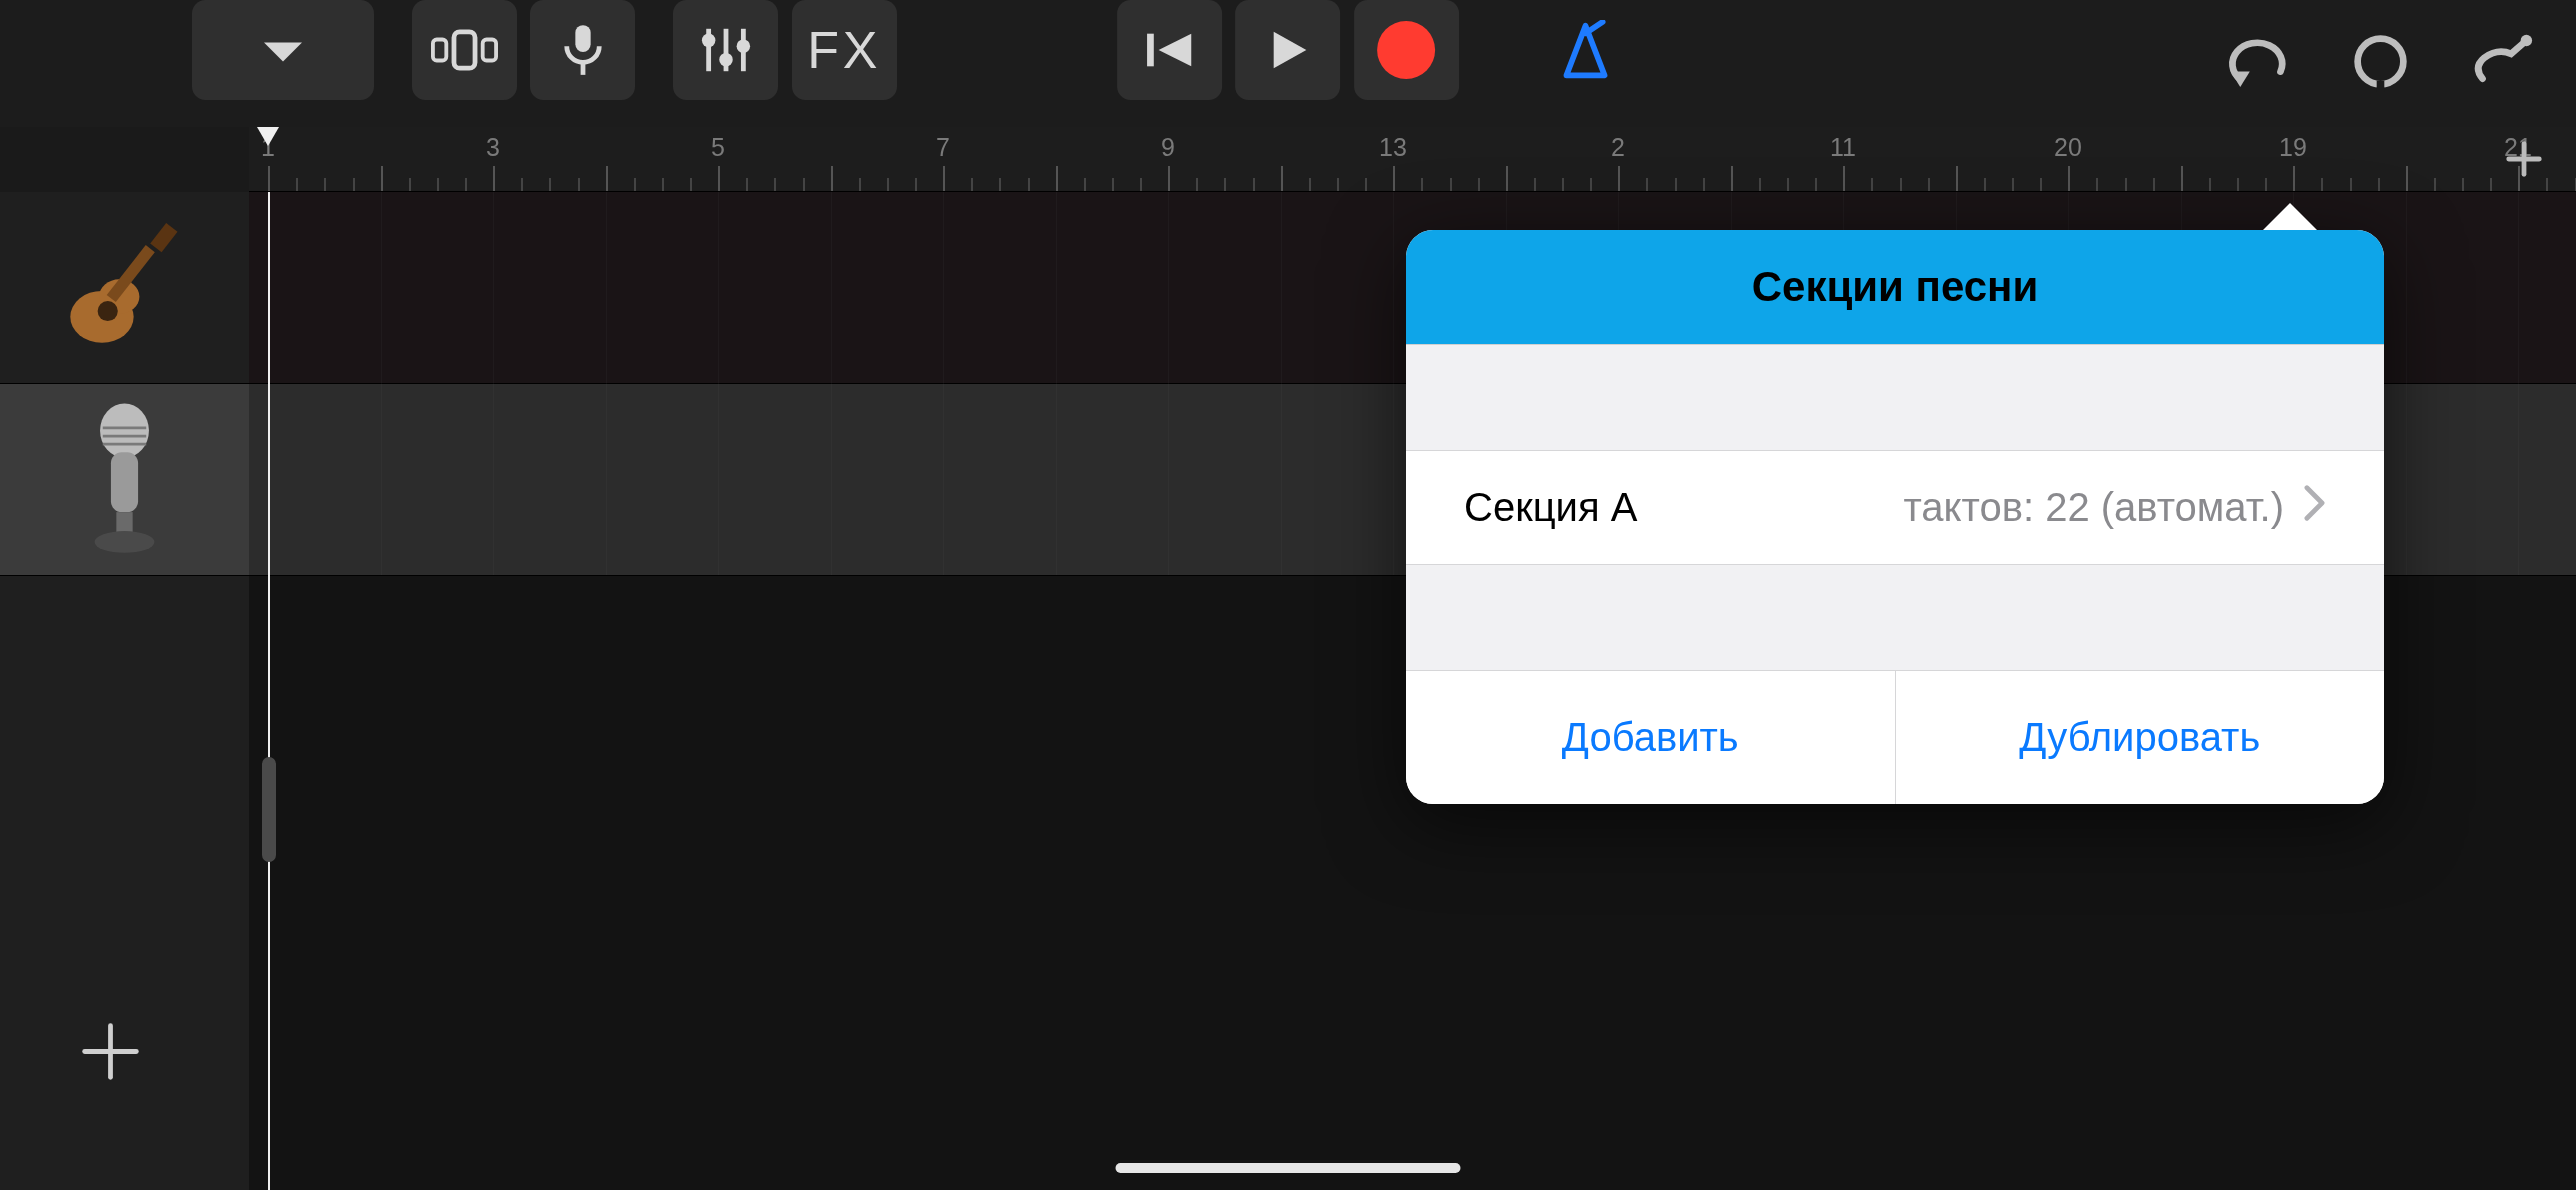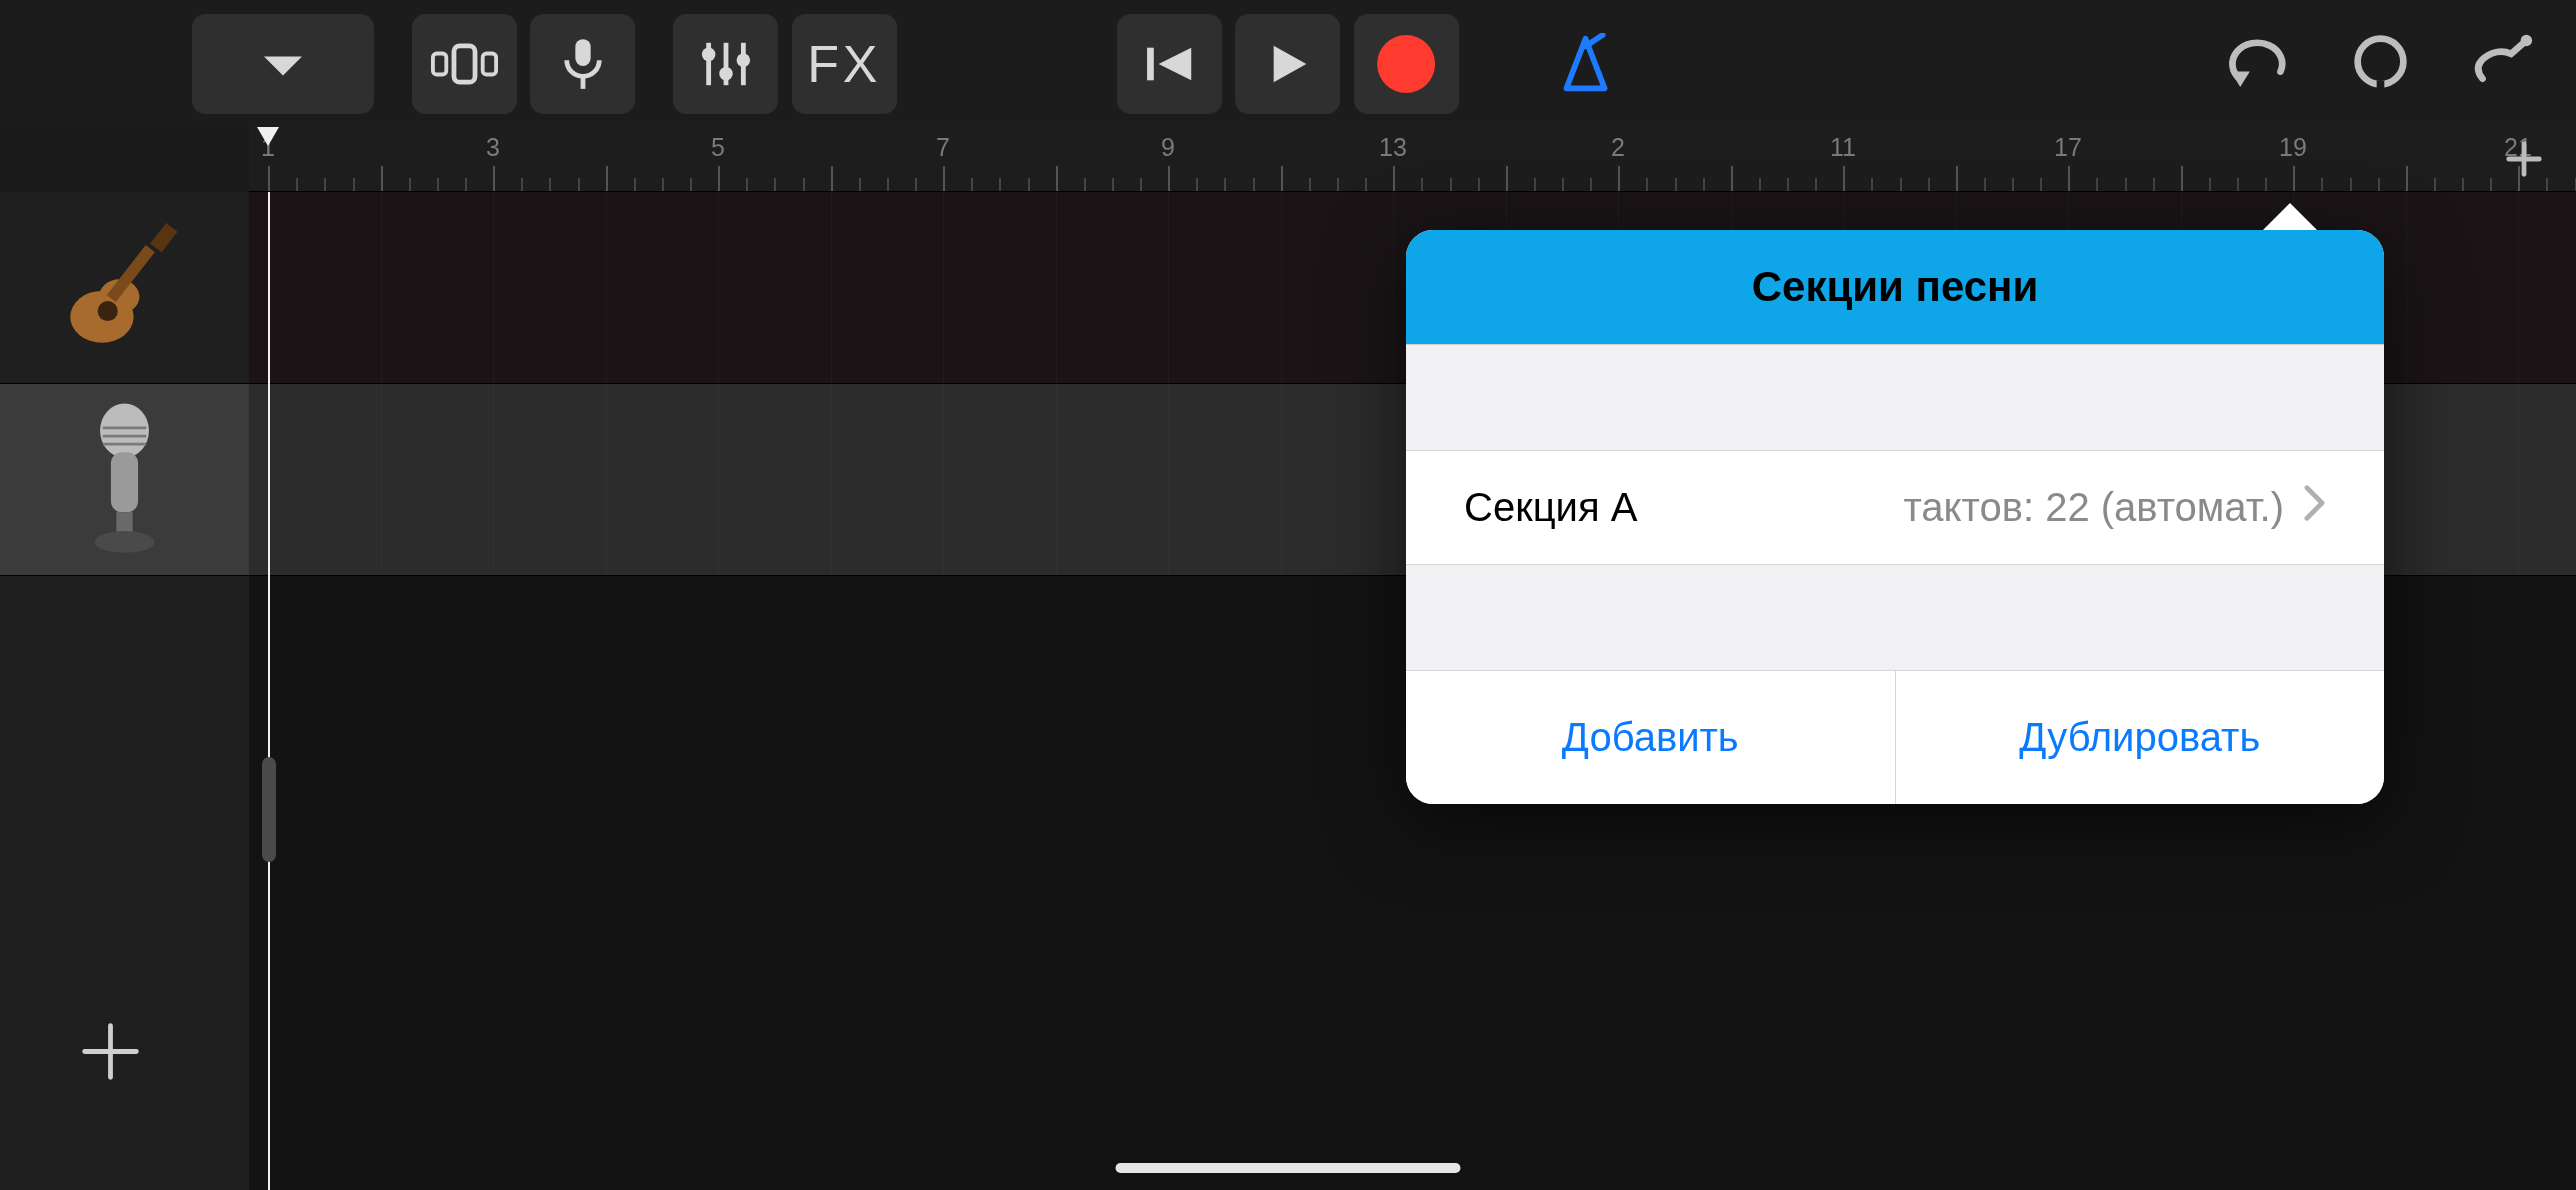--- a/index.html
+++ b/index.html
@@ -11,21 +11,20 @@
     position: relative;
   }
 
   
   .toolbar {
     position: absolute;
     top: 0; left: 0; right: 0;
     height: 127px;
     background: #1c1c1c;
     display: flex;
-    align-items: center;
     padding: 0 38px 0 192px;
   }
   .tool-group {
     display: flex;
     gap: 13.4px;
     margin-right: 38px;
   }
   .tool-btn {
     min-width: 105px;
     height: 100px;
@@ -270,21 +269,21 @@
 <div class="ruler">
   <div class="ruler-inner" id="ruler-inner">
       <div class="bar-label" style="left: 19px;">1</div>
       <div class="bar-label" style="left: 244px;">3</div>
       <div class="bar-label" style="left: 469px;">5</div>
       <div class="bar-label" style="left: 694px;">7</div>
       <div class="bar-label" style="left: 919px;">9</div>
       <div class="bar-label" style="left: 1144px;">13</div>
       <div class="bar-label" style="left: 1369px;">2</div>
       <div class="bar-label" style="left: 1594px;">11</div>
-      <div class="bar-label" style="left: 1819px;">17</div>
+      <div class="bar-label" style="left: 1819px;">20</div>
       <div class="bar-label" style="left: 2044px;">19</div>
       <div class="bar-label" style="left: 2269px;">21</div>
       <div class="tick major" style="left: 19px;"></div>
       <div class="tick minor" style="left: 47px;"></div>
       <div class="tick minor" style="left: 75px;"></div>
       <div class="tick minor" style="left: 104px;"></div>
       <div class="tick major" style="left: 132px;"></div>
       <div class="tick minor" style="left: 160px;"></div>
       <div class="tick minor" style="left: 188px;"></div>
       <div class="tick minor" style="left: 216px;"></div>

